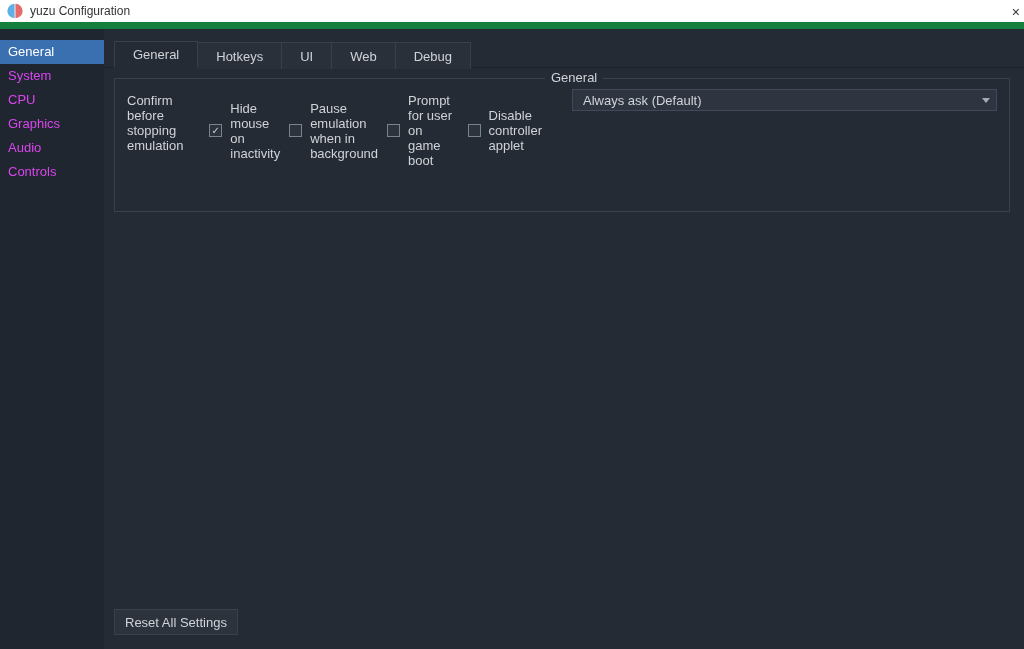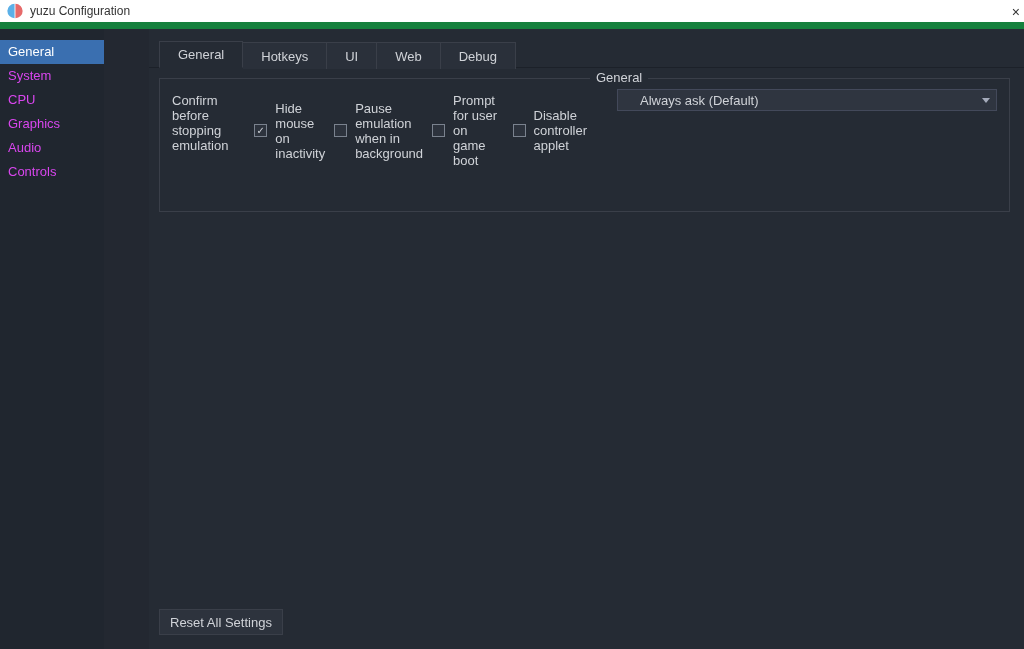--- a/index.html
+++ b/index.html
@@ -7,21 +7,21 @@
   .titlebar {
     height: 29px; background: #ffffff; color: #222;
     display: flex; align-items: center; padding: 0 6px;
     border-bottom: 7px solid #15803d;
     position: relative;
   }
   .titlebar .logo { width: 18px; height: 18px; margin-right: 6px; display: inline-flex; }
   .titlebar .title { font-size: 12px; color: #333; }
   .titlebar .close-x { position: absolute; right: 4px; top: 4px; font-size: 14px; color: #333; }
   .app {
-    display: flex; height: calc(649px - 29px); background: #232831; gap: 45px;
+    display: flex; height: calc(649px - 29px); background: #232831;
   }
   .sidebar {
     width: 104px; background: #20262f; display: flex; flex-direction: column;
     padding-top: 11px;
   }
   .sidebar .item {
     padding: 3px 8px; font-size: 13px; color: #d946ef; cursor: pointer;
     line-height: 18px;
   }
   .sidebar .item.selected { background: #3a6fb0; color: #ffffff; }
@@ -63,21 +63,21 @@
     cursor: pointer; flex-shrink: 0;
   }
   .chk.checked::after {
     content: "✓"; font-size: 10px; line-height: 10px; color: #cfd3d9;
   }
   .chk-label { font-size: 13px; color: #d0d3d8; }
   .gb-right { flex: 1; }
   .dropdown {
     height: 22px; background: #2f3540; border: 1px solid #43495a;
     display: flex; align-items: center; justify-content: space-between;
-    padding: 0 6px 0 22px; cursor: pointer; margin-top: -4px;
+    padding: 0 6px 0 10px; cursor: pointer; margin-top: -4px;
   }
   .dropdown .dd-text { font-size: 13px; color: #d0d3d8; }
   .dropdown .dd-arrow {
     width: 0; height: 0; border-left: 4px solid transparent;
     border-right: 4px solid transparent; border-top: 5px solid #a5abbb;
   }
   .reset-btn {
     position: absolute; left: 10px; bottom: 14px;
     height: 24px; padding: 12px 10px; background: #2d333d; border: 1px solid #3a3f49;
     color: #d0d3d8; font-size: 13px; cursor: pointer;

